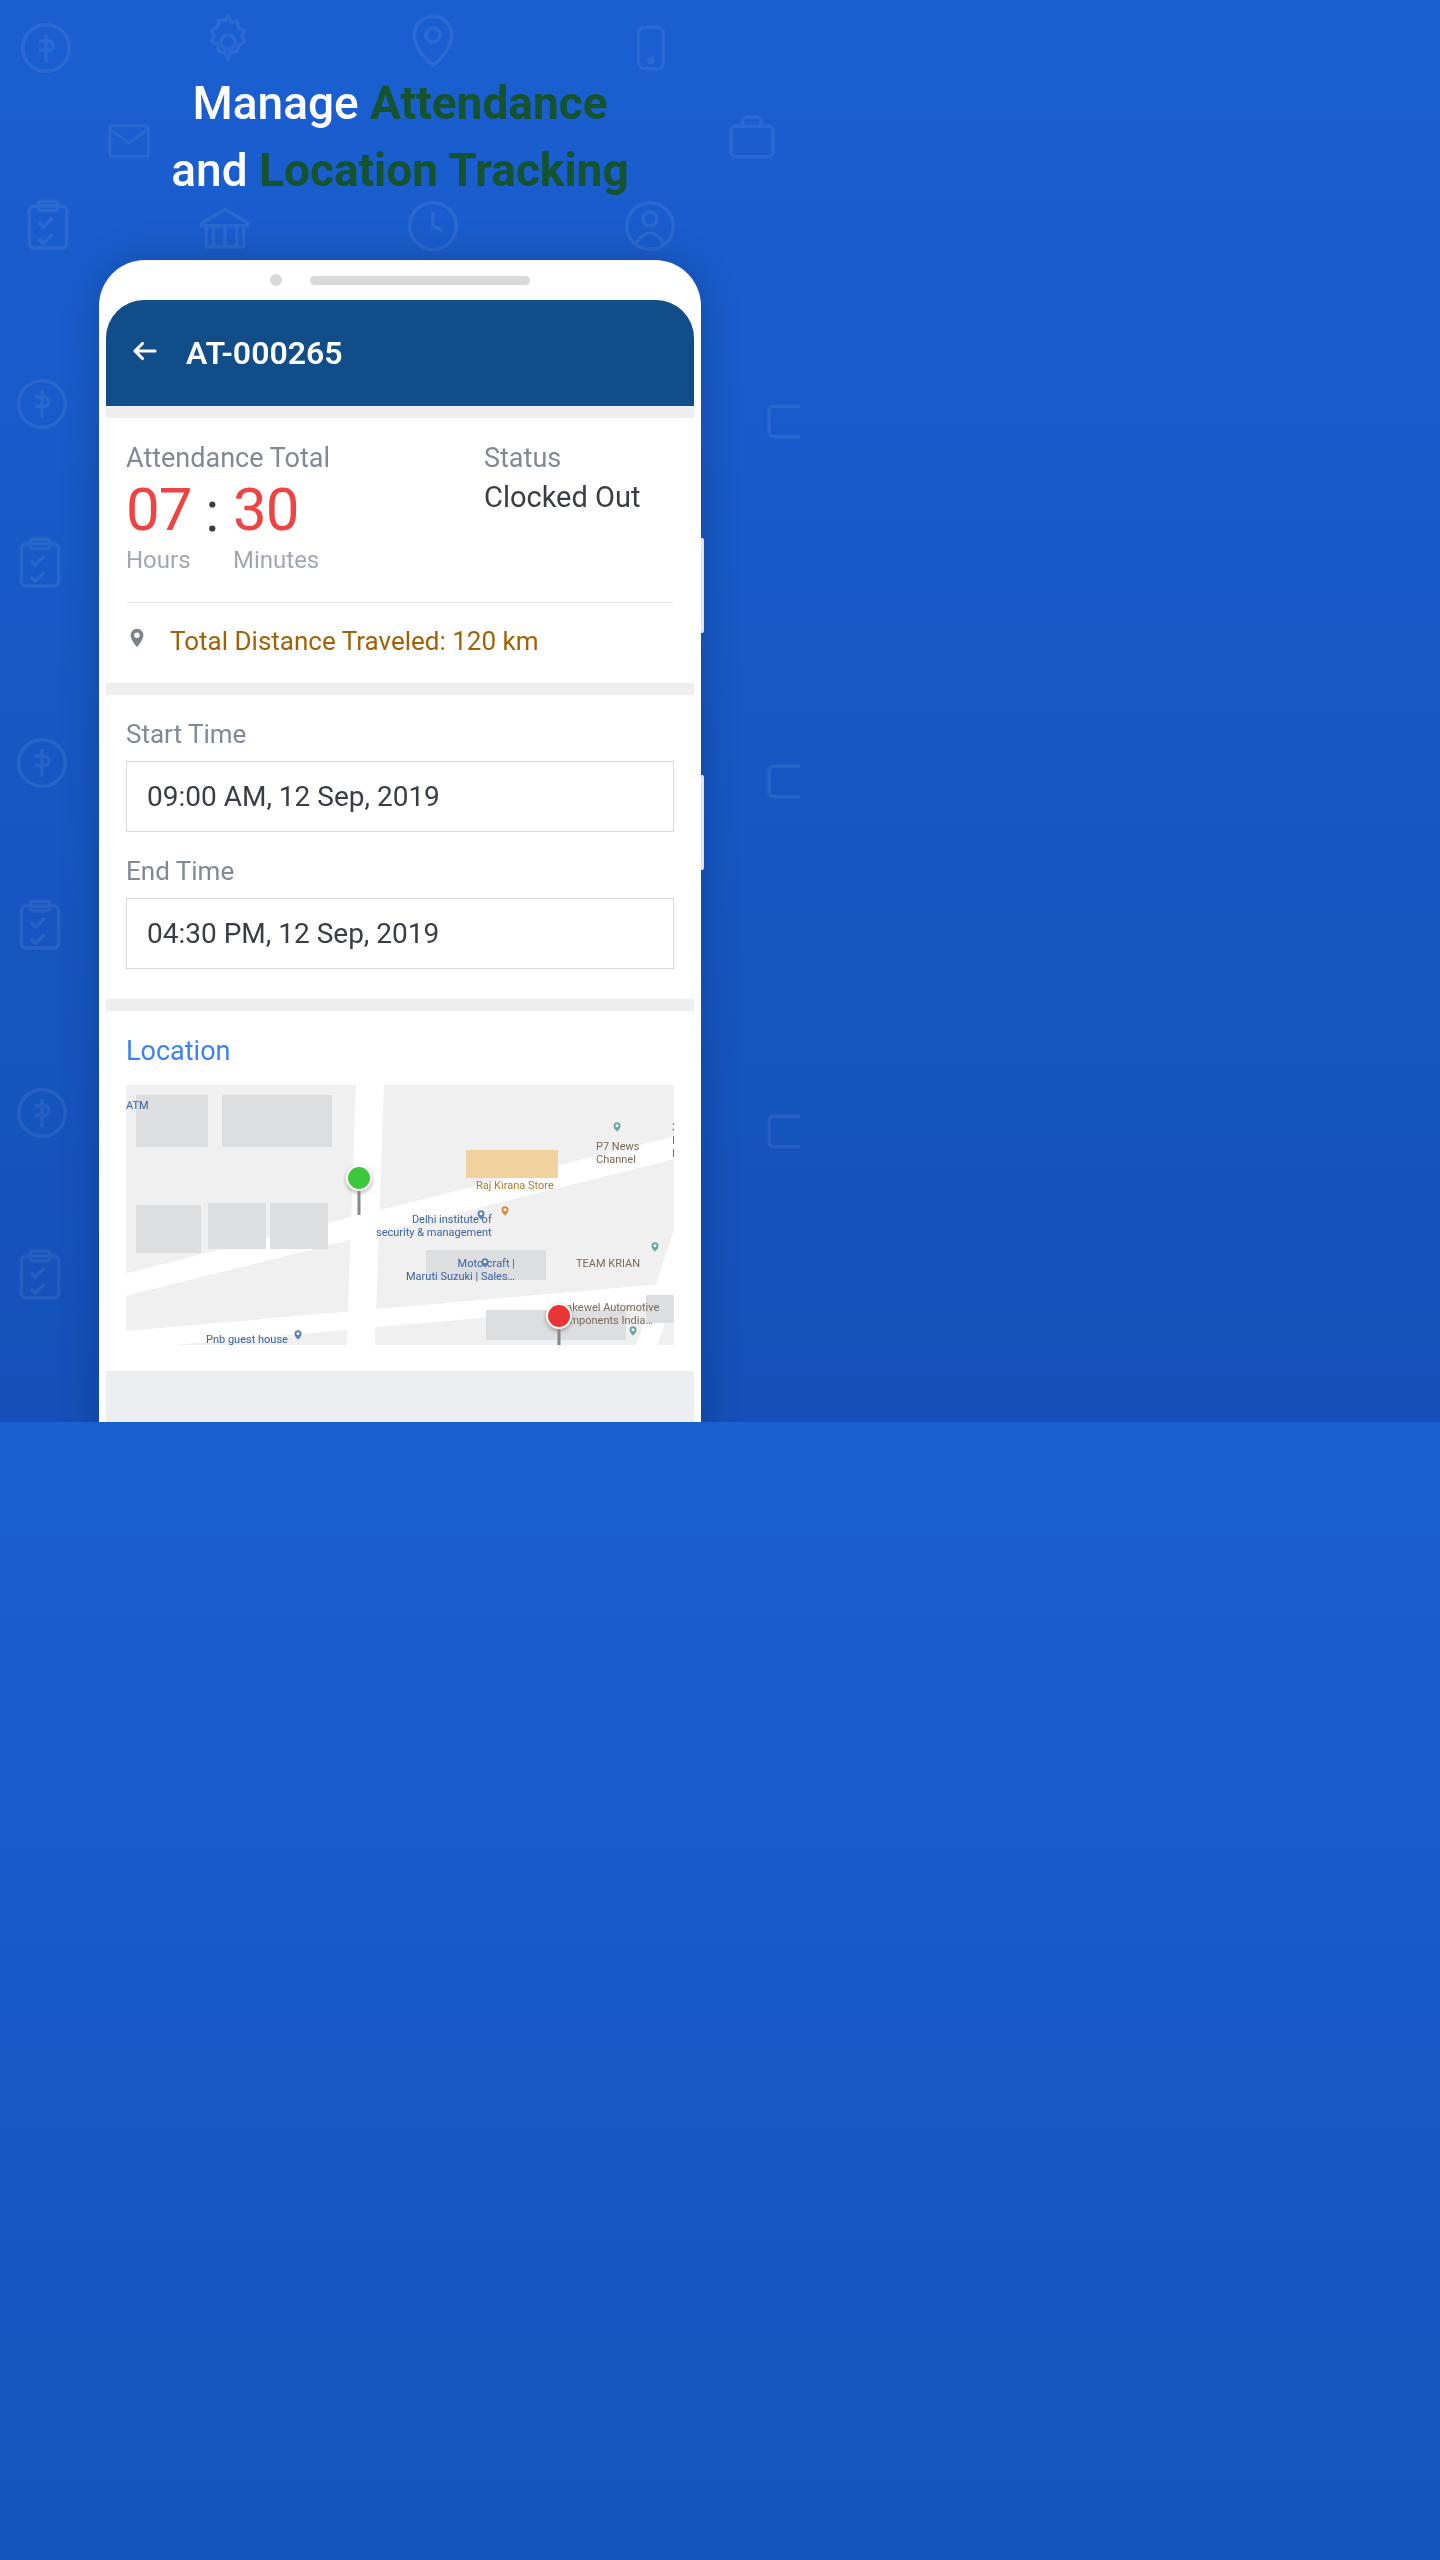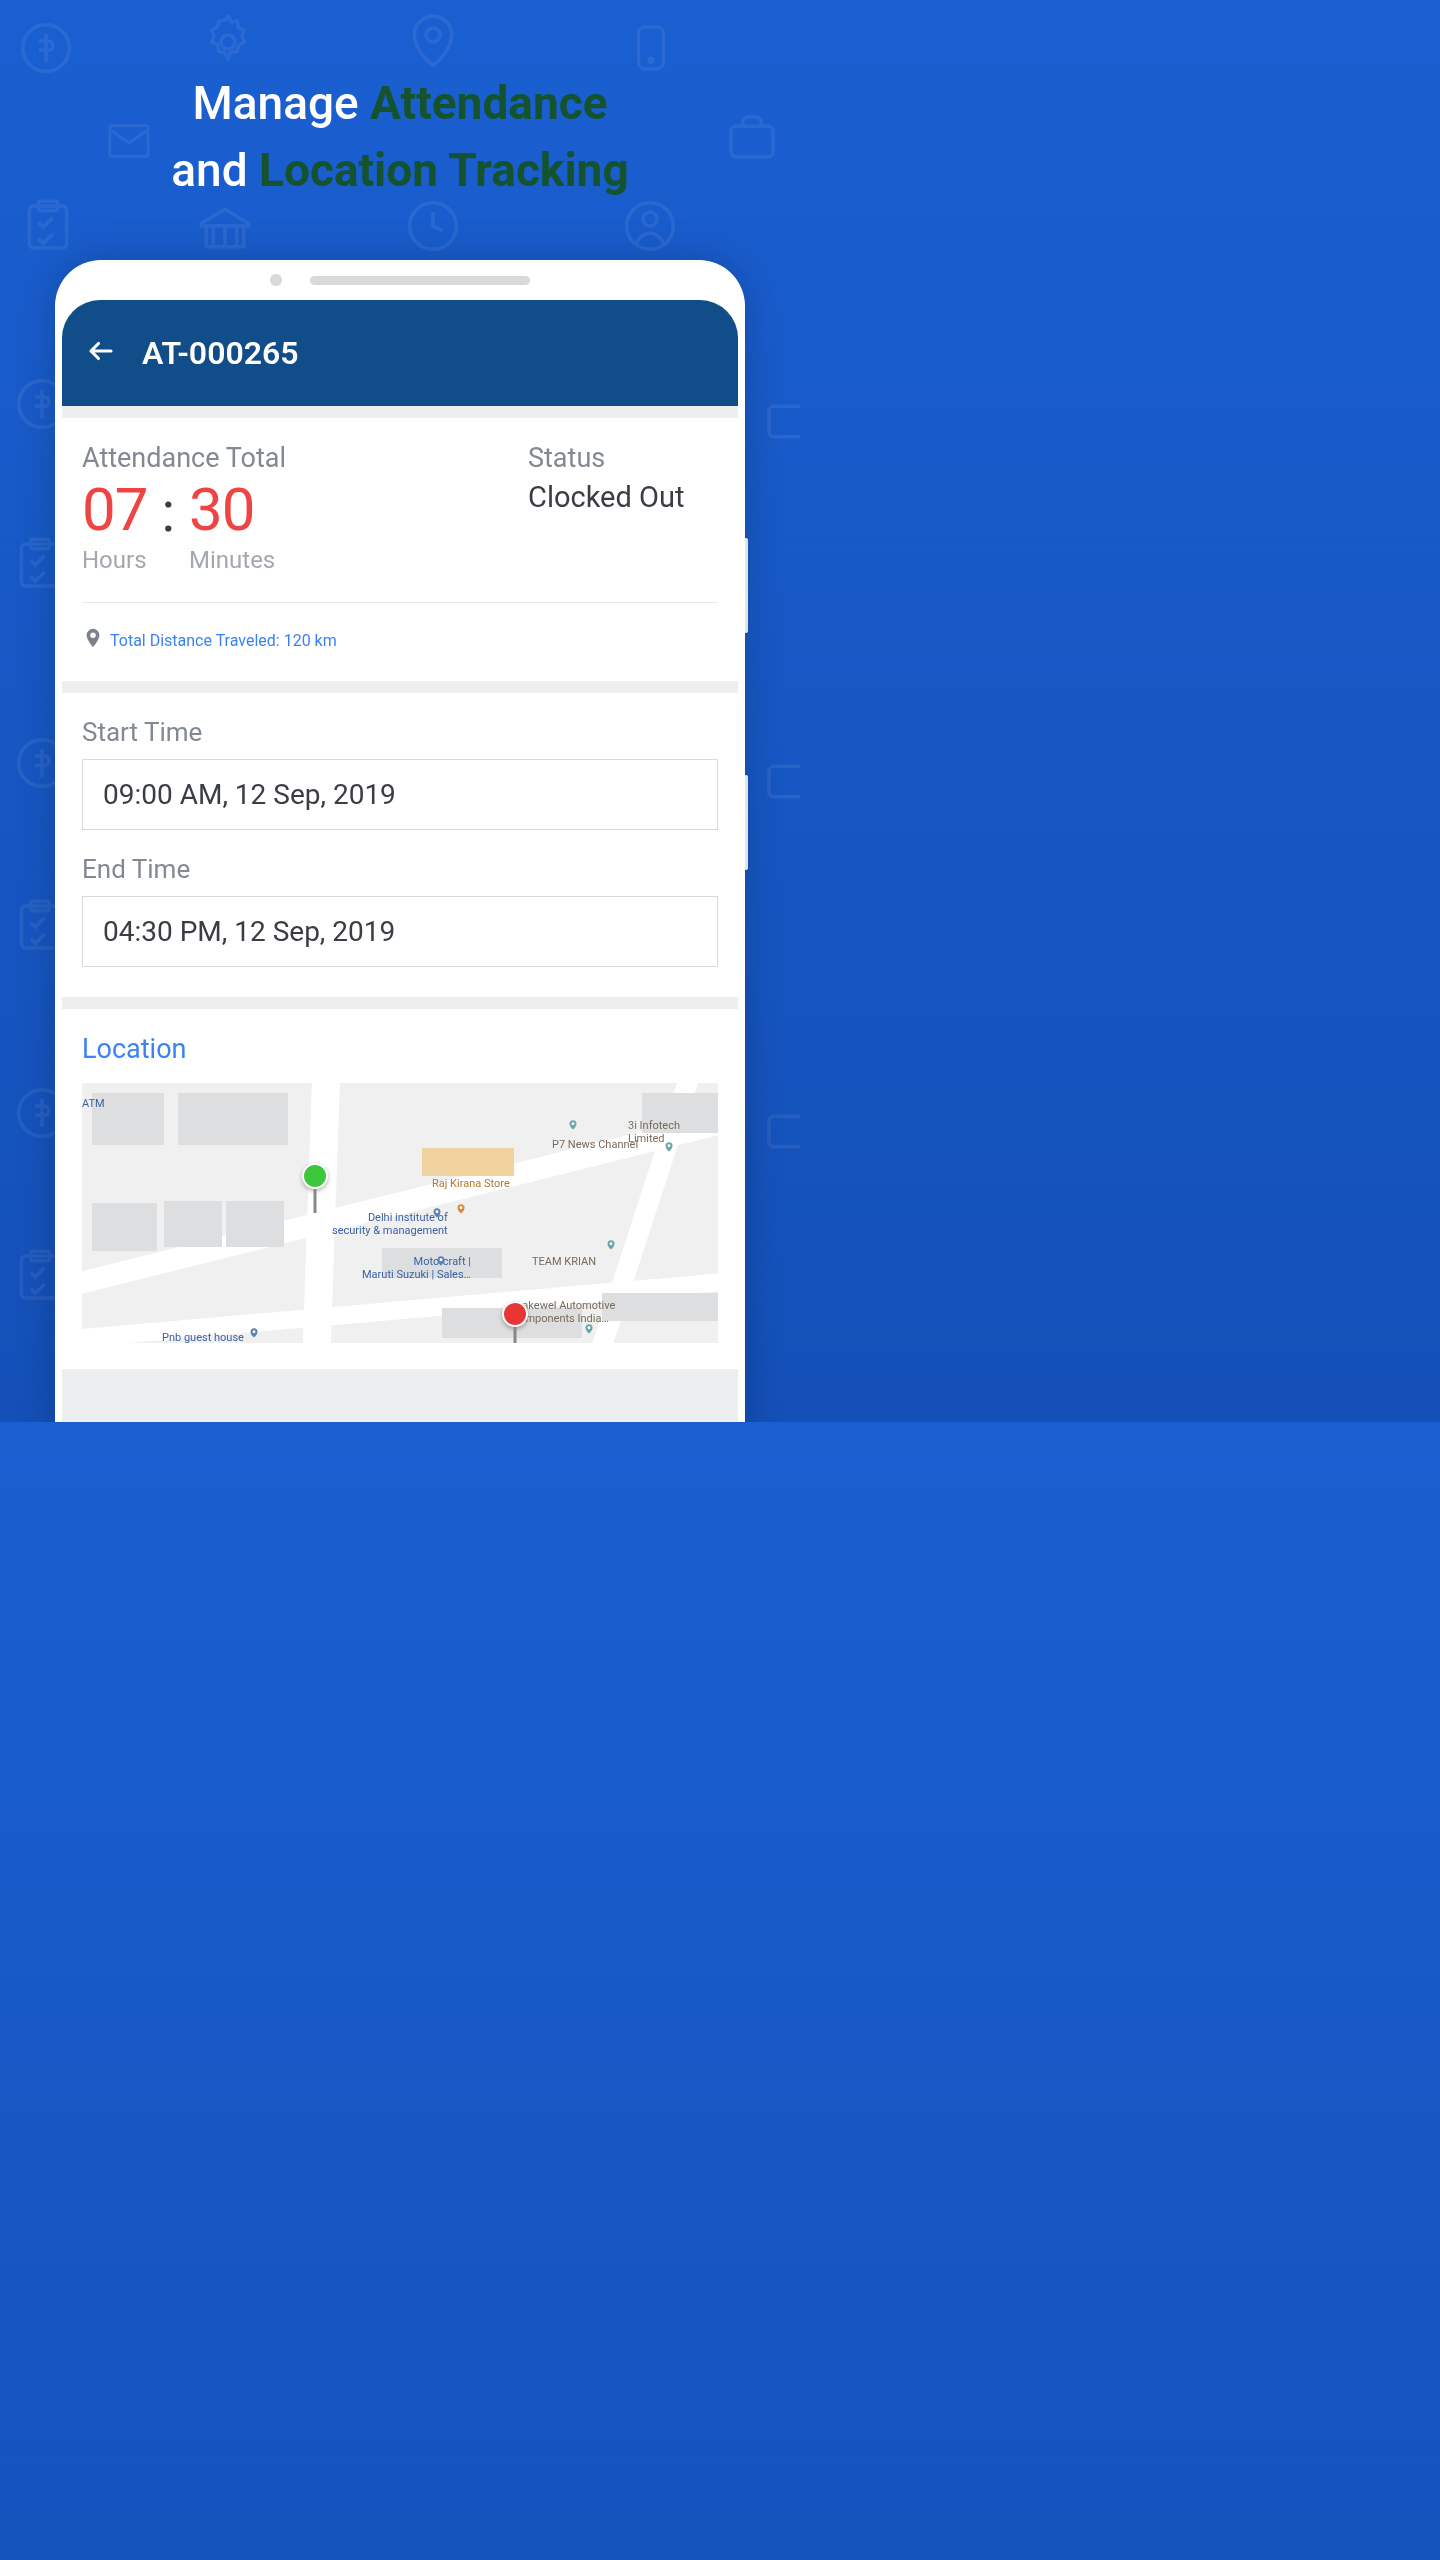--- a/index.html
+++ b/index.html
@@ -19,21 +19,21 @@
   font-size: 46px;
   font-weight: 500;
   line-height: 1.45;
 }
 .headline .accent { color: #14532d; font-weight: 700; }
 .phone {
   position: absolute;
   left: 50%;
   transform: translateX(-50%);
   top: 260px;
-  width: 690px;
+  width: 602px;
   height: 1200px;
   background: #fff;
   border-radius: 46px 46px 0 0;
   box-shadow: 0 0 40px rgba(0,0,0,0.2);
 }
 .phone-notch {
   height: 40px;
   display: flex;
   align-items: center;
   justify-content: center;
@@ -60,21 +60,21 @@
 .appbar .title { color: #fff; font-size: 32px; font-weight: 600; }
 .card { background: #fff; margin-top: 12px; padding: 24px 20px 26px; }
 .card-top { display: flex; justify-content: space-between; padding-bottom: 28px; border-bottom: 1px solid #e5e7ea; }
 .label-sm { color: #828993; font-size: 27px; margin-bottom: 6px; }
 .time-row { display: flex; align-items: flex-start; gap: 14px; }
 .time-col { text-align: left; }
 .time-num { font-size: 60px; font-weight: 400; color: #ef4444; line-height: 1; letter-spacing: -1px; }
 .time-unit { color: #a3a8af; font-size: 24px; margin-top: 6px; }
 .time-sep { font-size: 56px; color: #3a3d44; line-height: 1; margin-top: 4px; }
 .status-val { font-size: 29px; color: #3a3d44; margin-top: 6px; }
-.distance-row { display: flex; align-items: center; gap: 6px; padding-top: 22px; font-size: 16px; color: #3b82f6; }
+.distance-row { display: flex; align-items: center; gap: 22px; padding-top: 22px; font-size: 26px; color: #a16207; }
 .distance-row .pin { color: #7d828a; flex-shrink: 0; }
 .field-group { margin-bottom: 24px; }
 .field-label { color: #828993; font-size: 26px; margin-bottom: 12px; }
 .field-box { border: 1px solid #d6dade; padding: 18px 20px; font-size: 28px; color: #3a3d44; }
 .section-title { color: #3b82f6; font-size: 27px; margin-bottom: 18px; }
 .map {
   position: relative;
   height: 260px;
   background: #f0f0f0;
   overflow: hidden;

